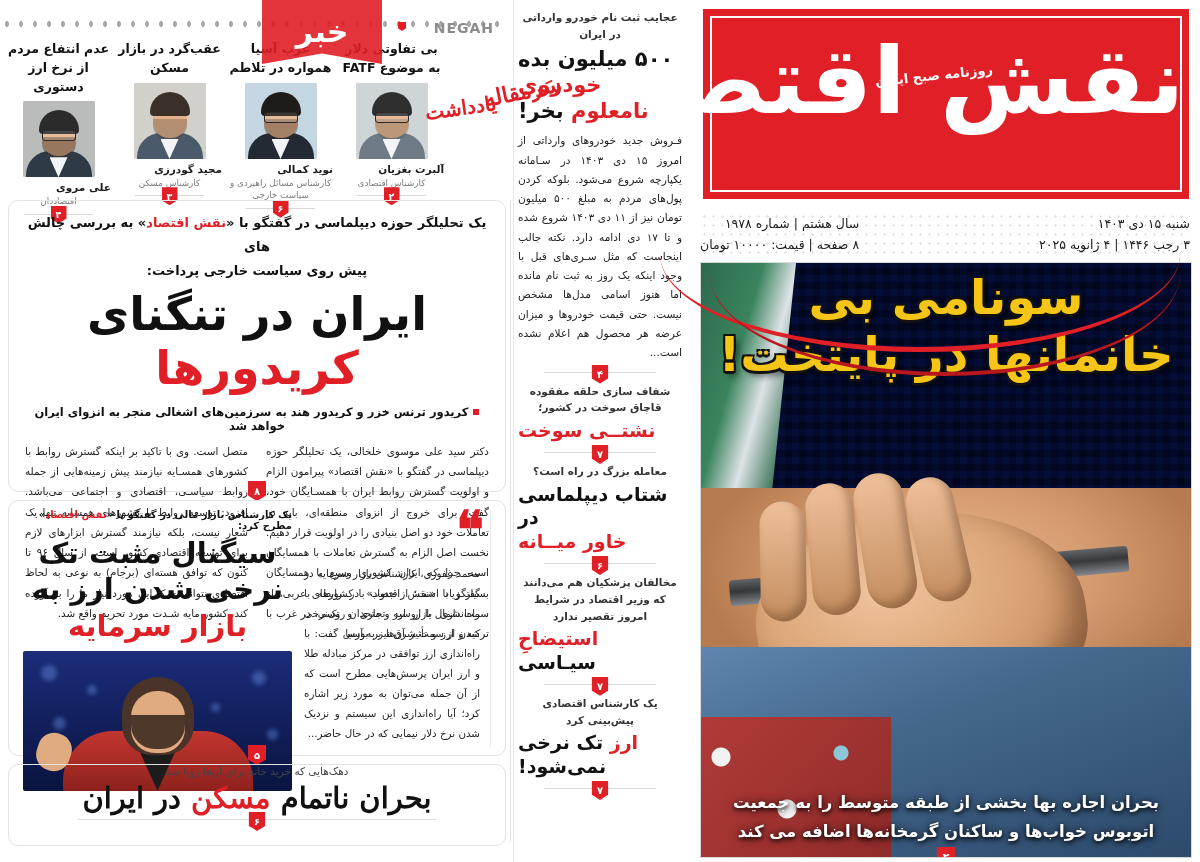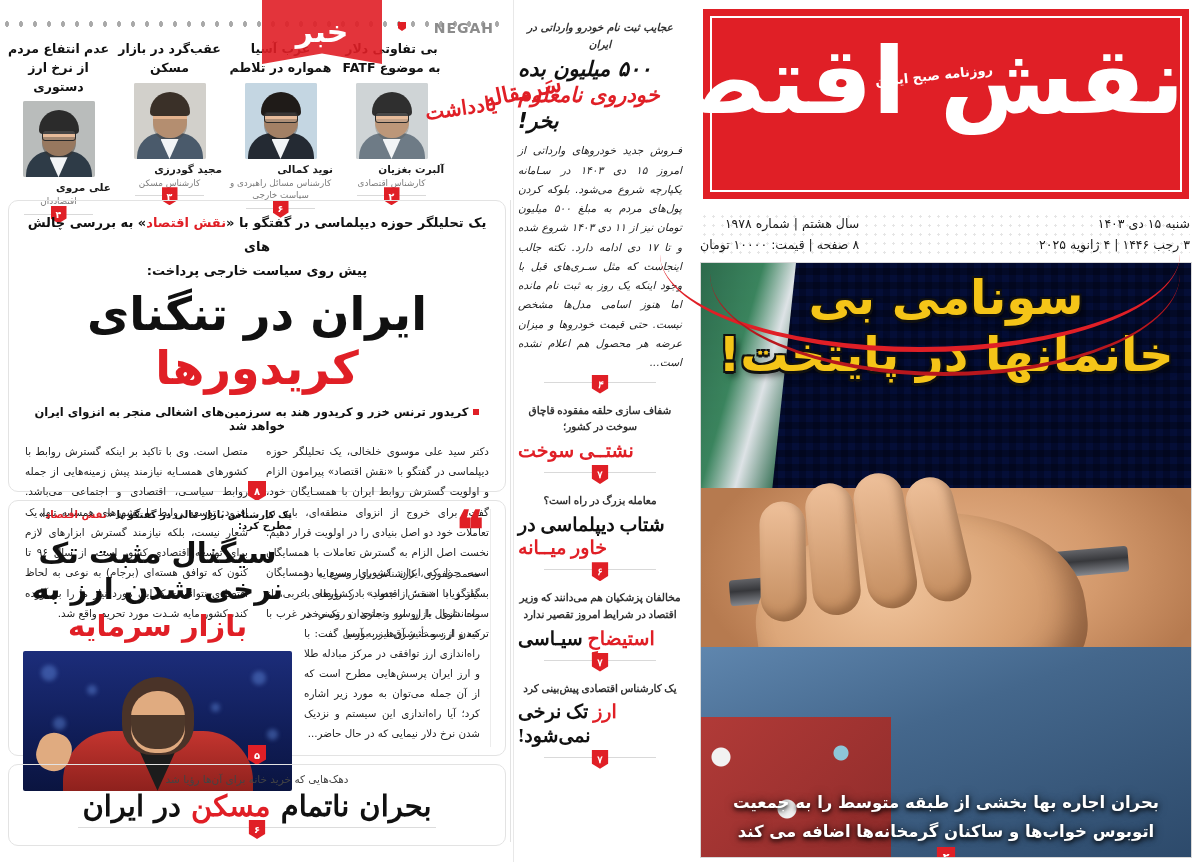--- a/index.html
+++ b/index.html
@@ -140,36 +140,36 @@
     clip-path:polygon(0 0,100% 0,100% 72%,50% 100%,0 72%);z-index:5;
   }
 
   
   .mid-col{width:180px;flex:0 0 180px;height:862px;position:relative;padding-top:0;}
   .sar-label{
     position:absolute;right:128px;top:78px;color:#e01f26;font-size:22px;
     font-weight:700;transform:rotate(-12deg);z-index:3;
     font-family:"DejaVu Serif","Liberation Serif",serif;
   }
-  .brief-hero{margin:0 8px;padding-top:19px;font-style:italic;}
+  .brief-hero{margin:0 8px;padding-top:9px;}
   .brief-kicker{
     font-size:10.5px;color:#333;text-align:center;line-height:1.6;
     margin-bottom:3px;font-weight:600;
   }
   .brief-head{
     text-align:left;font-size:21px;font-weight:800;line-height:1.25;color:#111;
     letter-spacing:-.4px;
   }
   .brief-head .red{color:#e01f26;}
   .brief-body{
     font-size:10.6px;line-height:1.82;color:#1d1d1d;text-align:justify;
     margin-top:7px;
   }
   .brief{
-    margin:10px 8px;padding-top:10px;position:relative;text-align:center;font-family:Liberation Serif, serif;
+    margin:0 8px;padding-top:10px;position:relative;text-align:center;
   }
   .brief .brief-head{font-size:19px;}
   .divider{
     margin:9px 26px 0 26px;height:1px;background:#d9d9d9;position:relative;
   }
   .divider .pm{
     position:absolute;left:50%;top:-7px;transform:translateX(-50%);
     width:17px;height:19px;background:#e01f26;color:#fff;font-size:10px;
     display:flex;align-items:center;justify-content:center;font-weight:700;
     clip-path:polygon(0 0,100% 0,100% 72%,50% 100%,0 72%);
@@ -345,21 +345,21 @@
     color:#e01f26;font-size:52px;font-weight:800;line-height:.8;text-align:right;
     letter-spacing:-4px;font-family:"DejaVu Serif","Liberation Serif",serif;
   }
   .quote-text{
     font-size:10.3px;line-height:1.95;color:#1d1d1d;text-align:justify;margin-top:12px;
   }
 
   .bottom-box{
     position:absolute;left:8px;right:4px;top:764px;height:82px;
     border:1px solid #e3e3e3;border-radius:10px;box-sizing:border-box;
-    text-align:center;padding-top:8px;
+    text-align:center;
   }
   .bottom-kicker{font-size:10.5px;color:#444;}
   .bottom-title{
     font-size:29px;font-weight:700;margin-top:4px;color:#111;
     font-family:"DejaVu Serif","Liberation Serif",serif;letter-spacing:-1px;
   }
   .bottom-title .rd{color:#e01f26;}
   .bottom-rule{
     margin:4px auto 0 auto;width:72%;height:1px;background:#dcdcdc;position:relative;
   }

